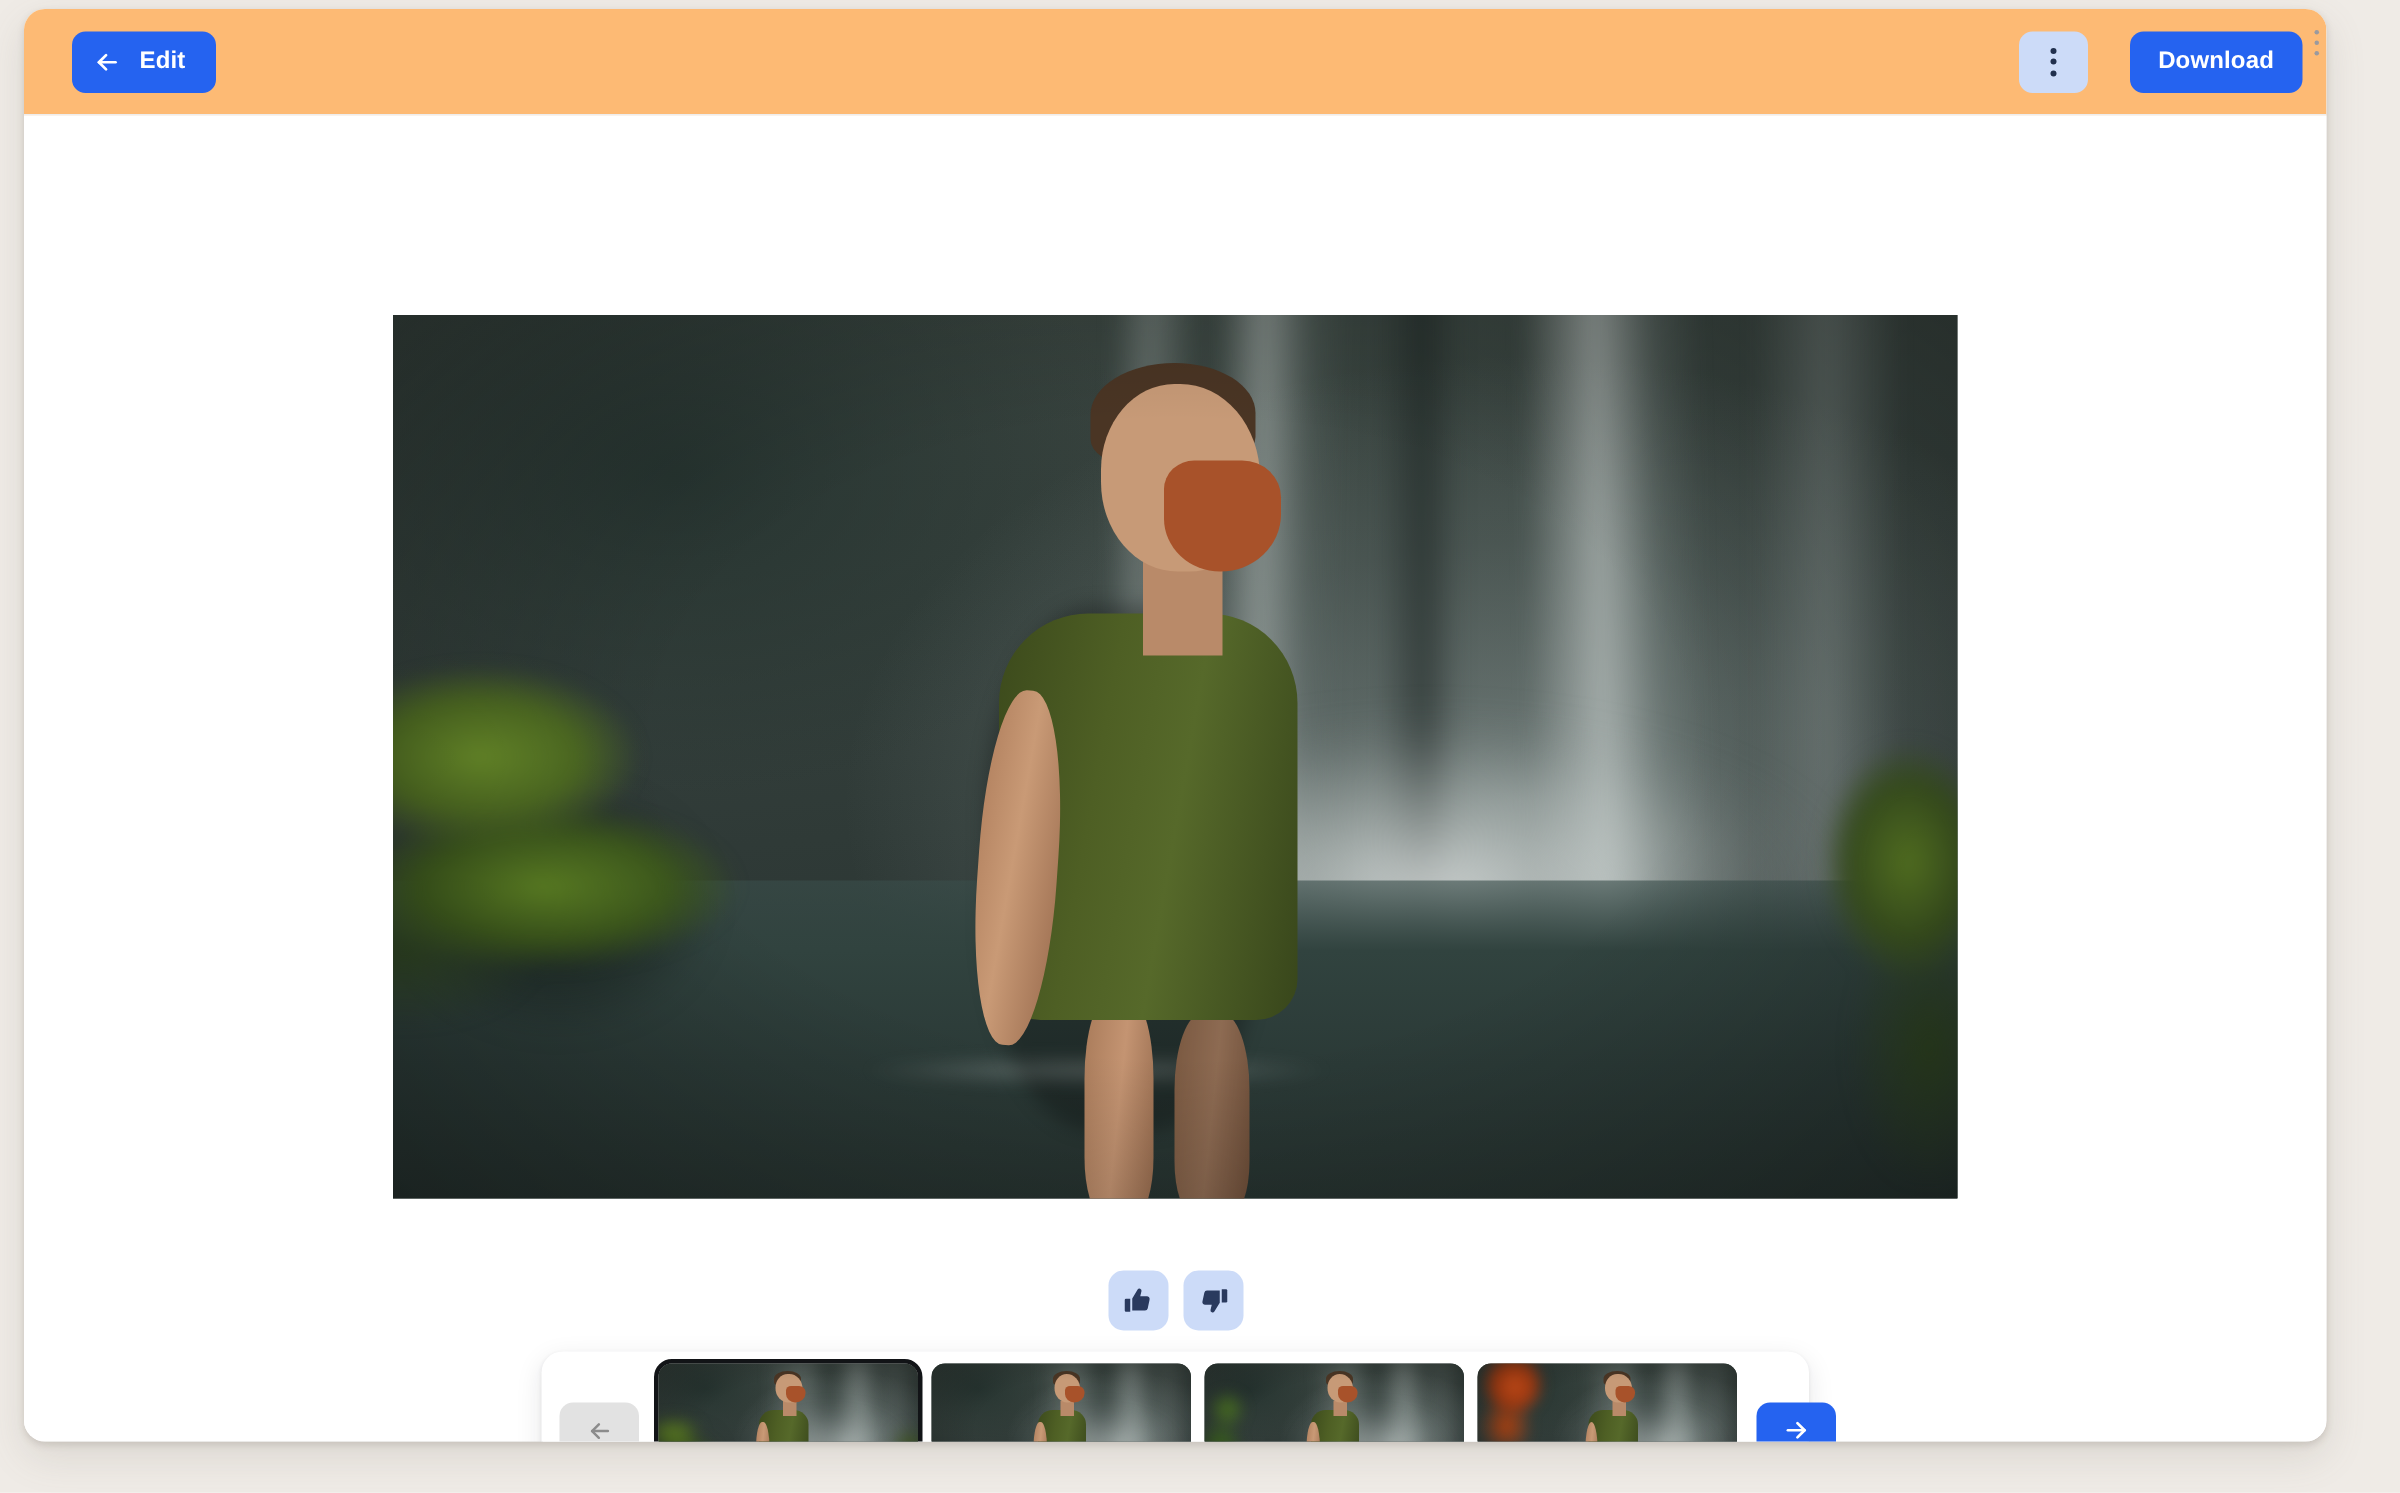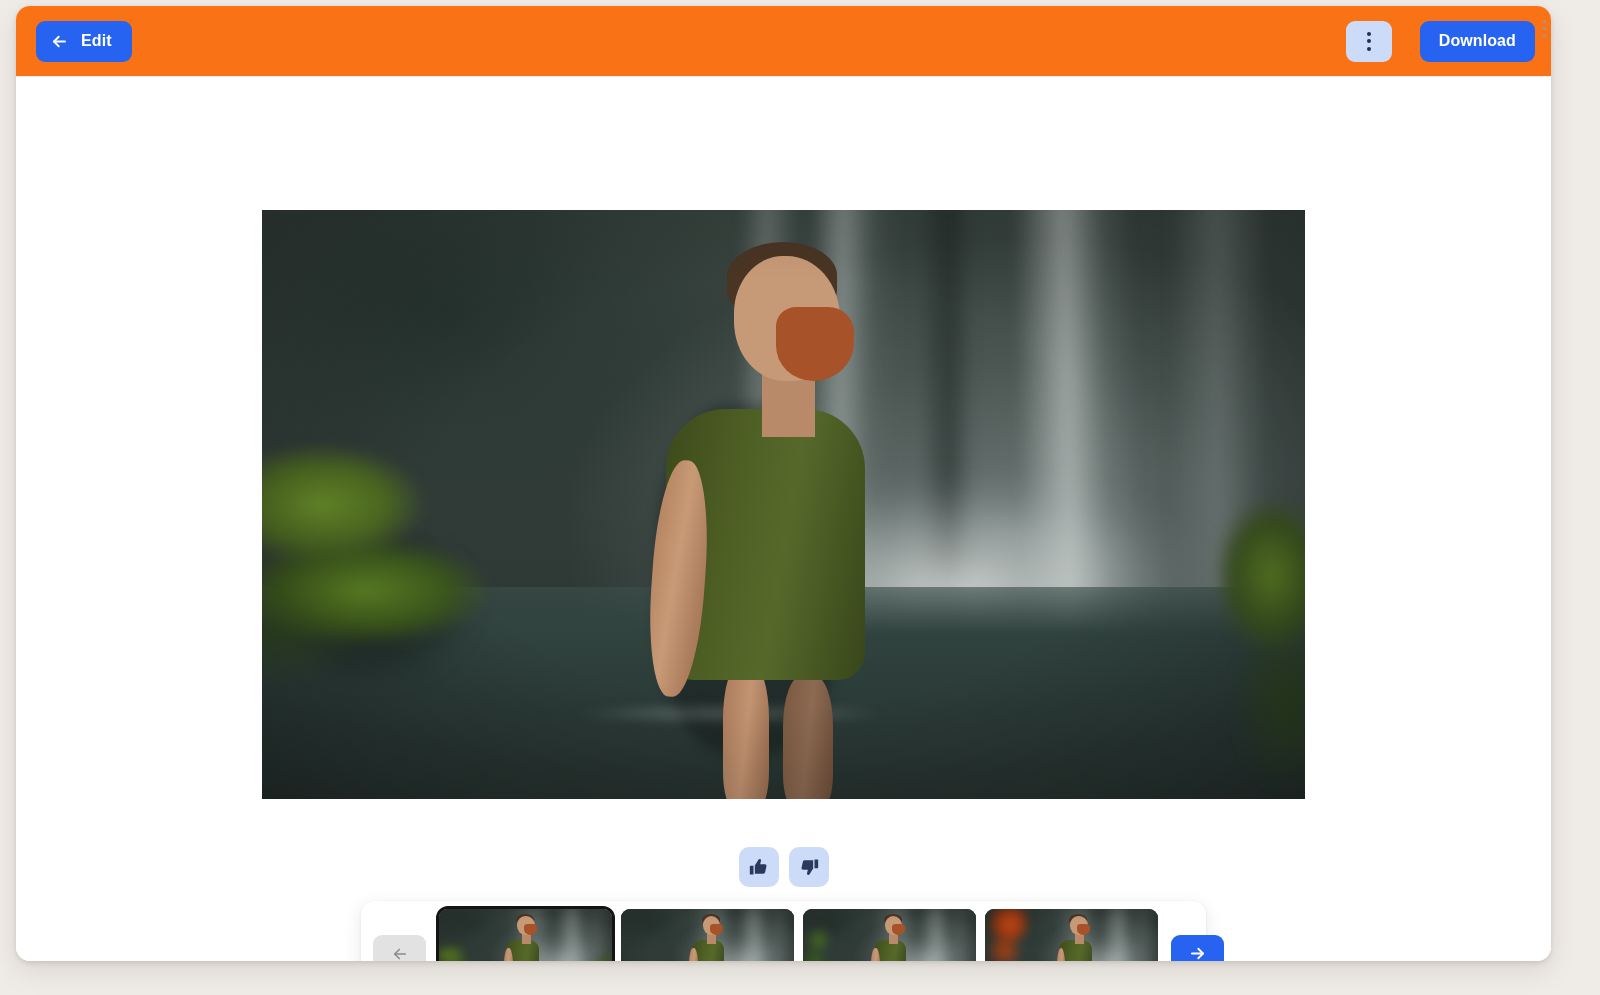--- a/index.html
+++ b/index.html
@@ -26,25 +26,25 @@
     overflow: hidden;
     display: flex;
     flex-direction: column;
   }
 
   
   #topbar {
     position: relative;
     height: 71px;
     flex: 0 0 71px;
-    background: #f97316;
+    background: #fdba74;
     border-bottom: 1px solid #ededee;
     display: flex;
     align-items: center;
-    padding: 0 8px 0 4px;
+    padding: 0 8px 0 16px;
   }
 
   .btn-primary {
     background: #2563f0;
     color: #fff;
     border: none;
     border-radius: 9px;
     font-size: 16px;
     font-weight: 700;
     letter-spacing: .1px;

